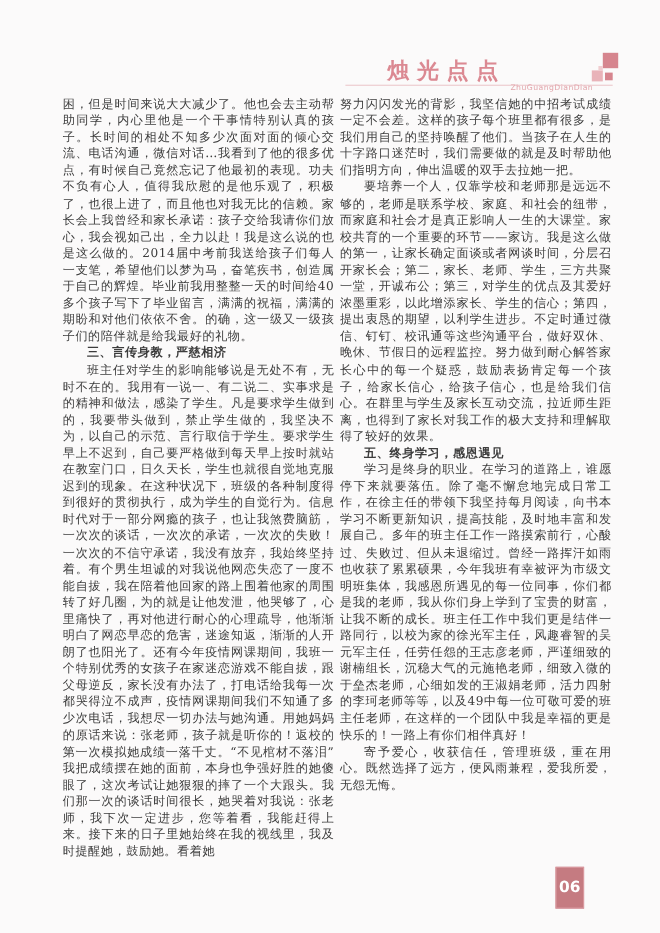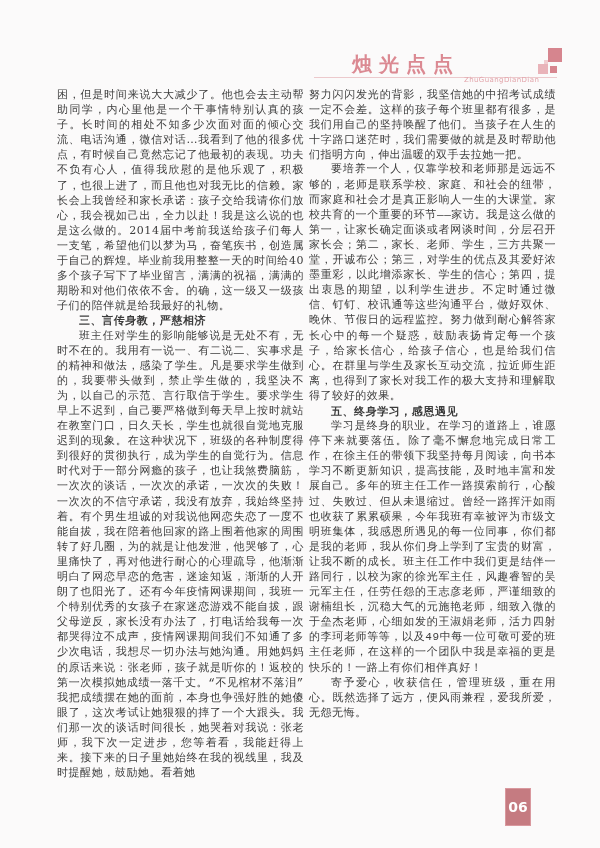--- a/index.html
+++ b/index.html
@@ -35,21 +35,21 @@
   .sq4 { left:544px; top:60px; width:4px; height:4px; background:#f0cdd0; }
 
   
   .column {
     position:absolute; top:87px; width:247px;
     color:#3c3c3c; font-size:11px; line-height:15.1px; letter-spacing:0.55px;
   }
   #col-left  { left:57px; }
   #col-right { left:309px; }
   .para { margin:0; text-align:justify; }
-  .para.paragraph { text-indent:2em;font-family:Liberation Mono, monospace; }
+  .para.paragraph { text-indent:2em; }
   .para.heading   { text-indent:2em; font-weight:bold; }
   .para.continuation { text-indent:0; }
 
   
   .page-num {
     position:absolute; left:505px; top:788px; width:26px; height:38px;
     background:#c57b81; border:1px solid #d9989e; box-sizing:border-box;
     color:#ffffff; font-size:14px; font-weight:bold;
     display:flex; align-items:center; justify-content:center;
     font-family:"DejaVu Sans","Liberation Sans",sans-serif;

